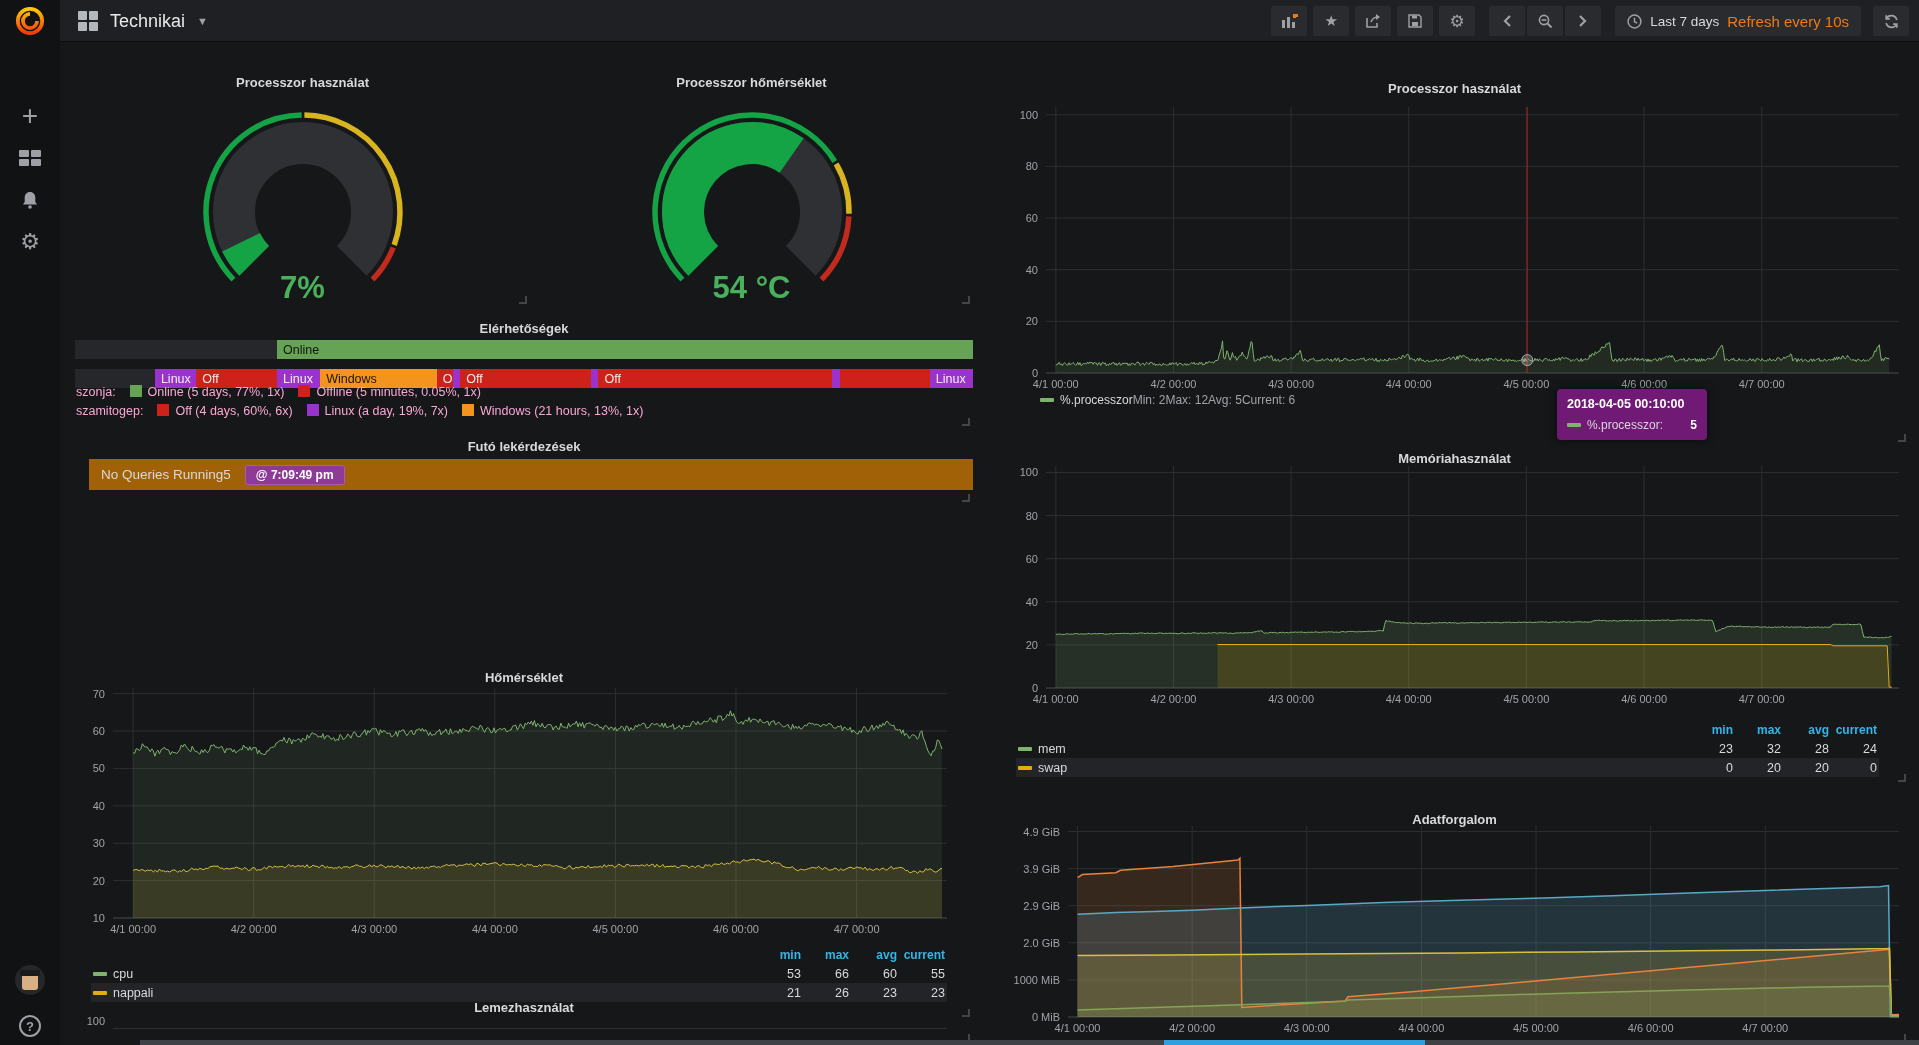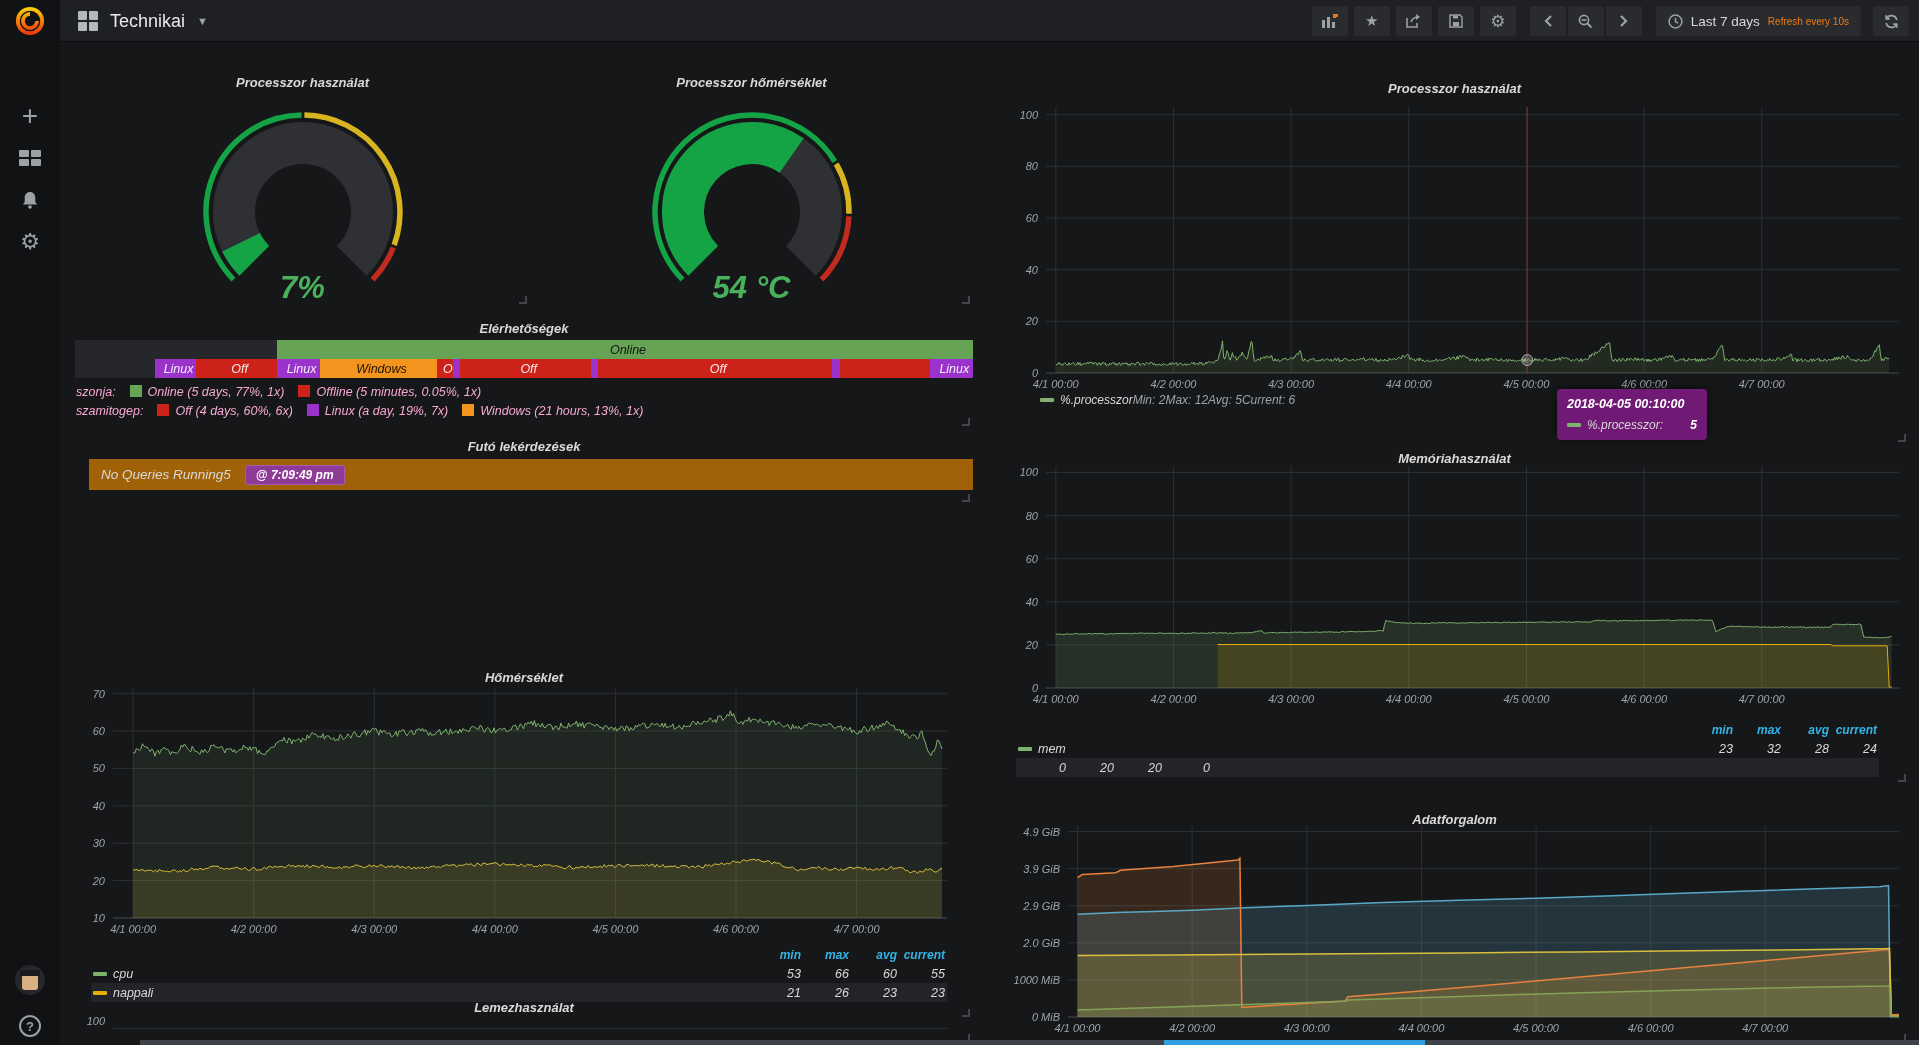--- a/index.html
+++ b/index.html
@@ -14,50 +14,50 @@
   .apps-icon { display:grid; grid-template-columns:9px 9px; grid-template-rows:9px 9px; gap:2px; cursor:pointer; }
   .apps-icon i { background:#b4b7bc; border-radius:1px; }
   .nav-title { color:#e8e8e9; font-size:18px; font-weight:400; cursor:pointer; }
   .caret { color:#9da0a5; font-size:11px; cursor:pointer; }
   .nav-right { position:absolute; right:10px; top:6px; height:30px; display:flex; align-items:center; gap:6px; }
   .nv-btn { height:30px; min-width:36px; padding:0 9px; background:#292b2e; border:none; border-radius:2px; color:#9da0a5; display:flex; align-items:center; justify-content:center; gap:6px; cursor:pointer; font-family:inherit; }
   .nv-btn svg { display:block; }
   .nv-group { display:flex; gap:2px; margin:0 8px; }
   .time-box { height:30px; background:#292b2e; border-radius:2px; display:flex; align-items:center; padding:0 12px; gap:8px; cursor:pointer; margin-right:6px; }
   .time-text { color:#d8d9da; font-size:13.5px; }
-  .refresh-text { color:#eb7b18; font-size:10px; }
+  .refresh-text { color:#eb7b18; font-size:15px; }
   .star-glyph { font-size:15px; color:#9da0a5; }
   .gear-glyph { font-size:17px; color:#9da0a5; line-height:1; }
 
   
   .sidebar { position:absolute; left:0; top:42px; width:60px; height:1003px; background:#111214; z-index:25; }
   .sb-icon { position:absolute; left:0; width:60px; height:40px; display:flex; align-items:center; justify-content:center; color:#9da0a5; cursor:pointer; }
   .sb-plus { font-size:28px; font-weight:400; }
   .sb-grid { display:grid; grid-template-columns:10px 10px; grid-template-rows:7px 7px; gap:2px; }
   .sb-grid i { background:#9da0a5; border-radius:1px; }
   .sb-gear { font-size:22px; }
   .avatar { width:30px; height:30px; border-radius:50%; background:#26272a; overflow:hidden; position:relative; }
   .avatar .face { position:absolute; left:7px; top:9px; width:16px; height:16px; background:#d8b083; border-radius:3px; }
   .avatar .hat { position:absolute; left:5px; top:5px; width:20px; height:6px; background:#191a1c; border-radius:1px; }
   .help-circle { width:22px; height:22px; border:2px solid #9da0a5; border-radius:50%; color:#9da0a5; font-size:13px; font-weight:bold; display:flex; align-items:center; justify-content:center; }
 
   
-  .panel { position:absolute;font-style:italic; }
+  .panel { position:absolute; }
   .panel::after { content:""; position:absolute; right:3px; bottom:3px; width:6px; height:6px; border-right:2px solid #7a7d82; border-bottom:2px solid #7a7d82; opacity:.45; }
   .panel-title { position:absolute; left:0; right:0; text-align:center; color:#d8d9da; font-size:13px; font-weight:700; cursor:pointer; }
   .plot { position:absolute; left:0; top:0; right:0; bottom:0; }
   .plot svg { display:block; }
 
   
   .gauge-box { position:absolute; top:40px; left:50%; transform:translateX(-50%); width:240px; height:200px; }
   .gauge-value { position:absolute; top:163px; left:0; width:100%; height:36px; line-height:36px; text-align:center; font-size:31px; font-weight:700; }
 
   
   .disc-rows { position:absolute; left:0; right:0; top:23px; }
-  .disc-row { display:flex; height:19px; margin-bottom:0; width:100%;text-align:center; }
+  .disc-row { display:flex; height:19px; margin-bottom:10px; width:100%; }
   .disc-seg { height:19px; overflow:hidden; white-space:nowrap; }
   .disc-seg span { font-size:12.5px; line-height:19px; padding-left:6px; }
   .disc-legends { position:absolute; left:1px; top:68px; right:0; }
   .disc-legend-line { height:19px; display:flex; color:#f9a8d4; font-size:12.5px; gap:6px; }
   .disc-legend-line .swatch { width:12px; height:12px; display:inline-block; margin-left:8px; }
   .disc-legend-line .swatch:first-of-type { margin-left:4px; }
 
   
   .query-row { position:absolute; left:14px; right:0; top:30px; height:31px; background:#a16207; display:flex; align-items:center; padding:0 12px; gap:14px; }
   .query-text { color:#d8d9da; font-size:13.5px; }
@@ -471,20 +471,24 @@
           <div class="lt-name">
             <span class="legend-dash" style="background: rgb(126, 178, 109);"></span>
             <span>mem</span>
           </div>
           <div class="lt-cell">23</div>
           <div class="lt-cell">32</div>
           <div class="lt-cell">28</div>
           <div class="lt-cell">24</div>
         </div>
         <div class="lt-row striped">
+          <div class="lt-name">
+            <span class="legend-dash" style="background: rgb(229, 172, 14);"></span>
+            <span>swap</span>
+          </div>
           <div class="lt-cell">0</div>
           <div class="lt-cell">20</div>
           <div class="lt-cell">20</div>
           <div class="lt-cell">0</div>
         </div>
       </div>
   </div>
 
   <div class="panel" style="left:1000px;top:790px;width:909px;height:255px">
     <div class="panel-title" style="top:22px">Adatforgalom</div>

